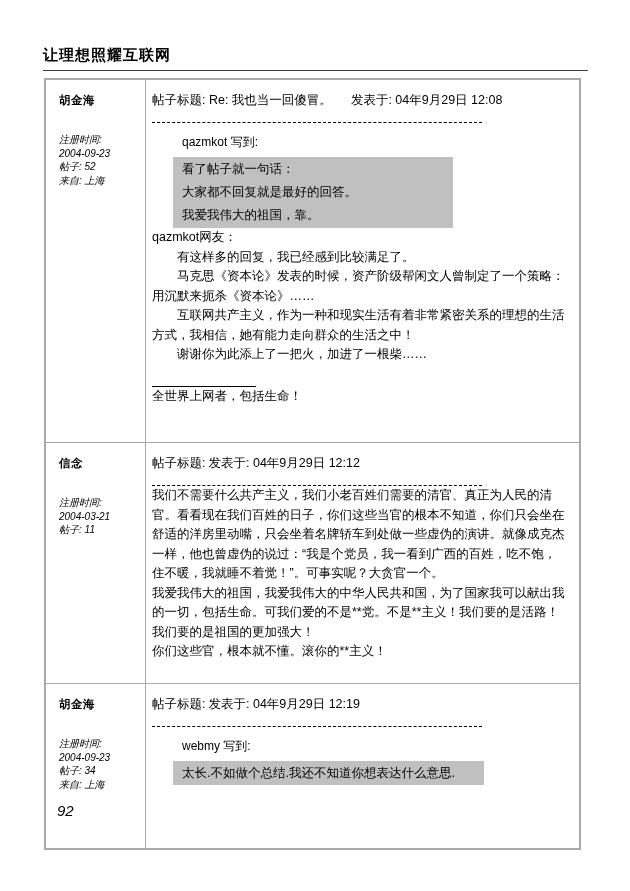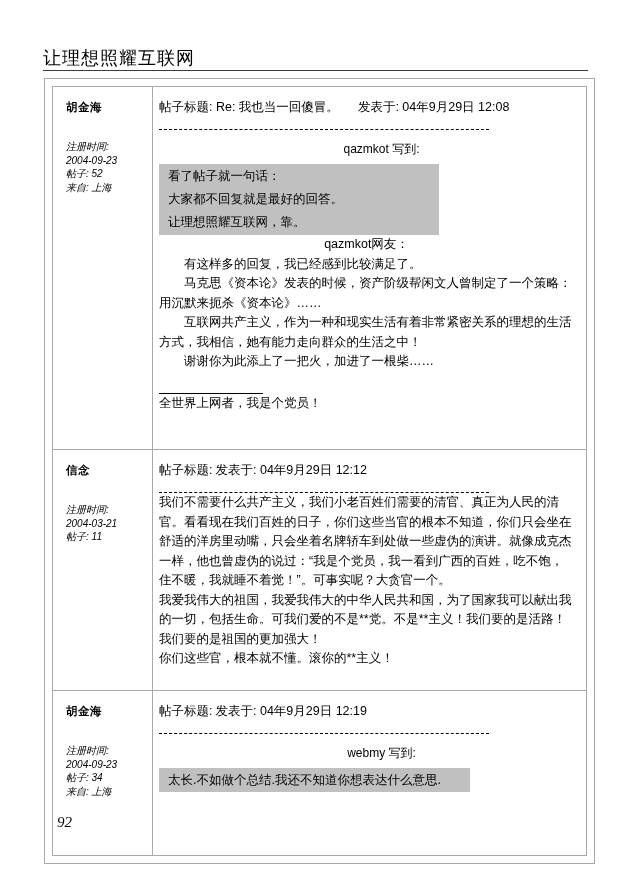--- a/index.html
+++ b/index.html
@@ -3,67 +3,67 @@
 <meta charset="utf-8">
 <style>
   html,body { margin:0; padding:0; }
   body {
     width:630px; height:891px; background:#ffffff; color:#000;
     font-family:"Liberation Sans","DejaVu Sans",sans-serif;
     position:relative; overflow:hidden;
   }
   .header-title {
     position:absolute; left:43px; top:46px;
-    font-size:18px; font-weight:normal; letter-spacing:1px;
+    font-size:15px; font-weight:bold; letter-spacing:1px;
   }
   .header-rule {
     position:absolute; left:43px; top:70px; width:545px; height:0;
     border-top:1px solid #3c3c3c;
   }
   .table-wrap {
     position:absolute; left:44px; top:78px; width:535px;
-    border:1px solid #a9a9a9; padding:7px; background:#fff;
+    border:1px solid #a9a9a9; padding:0; background:#fff;
   }
   table.forum { border-collapse:collapse; width:100%; table-layout:fixed; }
   table.forum td { border:1px solid #a9a9a9; vertical-align:top; }
   td.author-cell { width:82px; padding:13px 4px 8px 13px; }
   td.post-cell  { padding:12px 12px 8px 6px; }
   tr.r1 td { height:341px; }
   tr.r2 td { height:219px; }
   tr.r3 td { height:143px; }
 
   .author-name { font-size:11.5px; font-weight:bold; letter-spacing:.5px; }
   .author-info { margin-top:25px; font-size:10px; line-height:13.5px;font-style:italic; }
 
   .title-line { font-size:12.5px; white-space:nowrap; }
   .post-date { margin-left:19px; }
   .post-date.gap-sm { margin-left:3px; }
 
   .dashed { width:330px; height:0; border-top:1px dashed #000; margin-top:13px; }
 
-  .quote-header { margin:11px 0 6px 30px; font-size:12px;text-align:center; }
-  .quote-box { background:#c0c0c0; padding:1px 9px; font-size:12.5px; }
+  .quote-header { margin:11px 0 6px 30px; font-size:12px; }
+  .quote-box { background:#c0c0c0; margin-left:21px; padding:1px 9px; font-size:12.5px; }
   .quote-box .ql { line-height:23px; white-space:nowrap; overflow:hidden; }
   .quote-box.w1 { width:262px; }
   .quote-box.w3 { width:293px; }
   .quote-box.single .ql { line-height:22px; }
 
   .post-cell p { margin:0; font-size:12.5px; line-height:19.5px; }
-  .reply-to { margin-top:12px;text-align:center; }
+  .reply-to { margin-top:12px; }
   .para-ind { text-indent:2em; margin-top:9px; }
   .para { margin-top:10px; }
   .para-first { margin-top:14px; }
 
   .sig-rule { width:104px; height:0; border-top:1px solid #000; margin-top:21px; }
   .sig-text { margin-top:9px; }
 
   .page-number {
     position:absolute; left:57px; top:802px;
-    font-family:Liberation Serif, serif;
-    font-style:italic; font-size:15px;margin-top:12px;
+    font-family:Liberation Sans, sans-serif;
+    font-style:italic; font-size:15px;
   }
 </style>
 </head>
 <body>
 
 <div class="header-title">让理想照耀互联网</div>
 <div class="header-rule"></div>
 
 <div class="table-wrap">
   <table class="forum">
@@ -81,29 +81,29 @@
       </td>
       <td class="post-cell">
         <div class="title-line">
           <span>帖子标题: Re: 我也当一回傻冒。</span><span class="post-date">发表于: 04年9月29日 12:08</span>
         </div>
         <div class="dashed"></div>
         <div class="quote-header">qazmkot 写到:</div>
         <div class="quote-box w1">
           <div class="ql">看了帖子就一句话：</div>
           <div class="ql">大家都不回复就是最好的回答。</div>
-          <div class="ql">让理想照耀互联网，靠。</div>
+          <div class="ql">我爱我伟大的祖国，靠。</div>
         </div>
         <p class="reply-to">qazmkot网友：</p>
         <p class="para-ind">有这样多的回复，我已经感到比较满足了。</p>
         <p class="para-ind">马克思《资本论》发表的时候，资产阶级帮闲文人曾制定了一个策略：用沉默来扼杀《资本论》……</p>
         <p class="para-ind">互联网共产主义，作为一种和现实生活有着非常紧密关系的理想的生活方式，我相信，她有能力走向群众的生活之中！</p>
         <p class="para-ind">谢谢你为此添上了一把火，加进了一根柴……</p>
         <div class="sig-rule"></div>
-        <p class="sig-text">全世界上网者，我是个党员！</p>
+        <p class="sig-text">全世界上网者，包括生命！</p>
       </td>
     </tr>
 
     <tr class="r2">
       <td class="author-cell">
         <div class="author-name">信念</div>
         <div class="author-info">
           <div>注册时间:</div>
           <div>2004-03-21</div>
           <div>帖子: 11</div>

